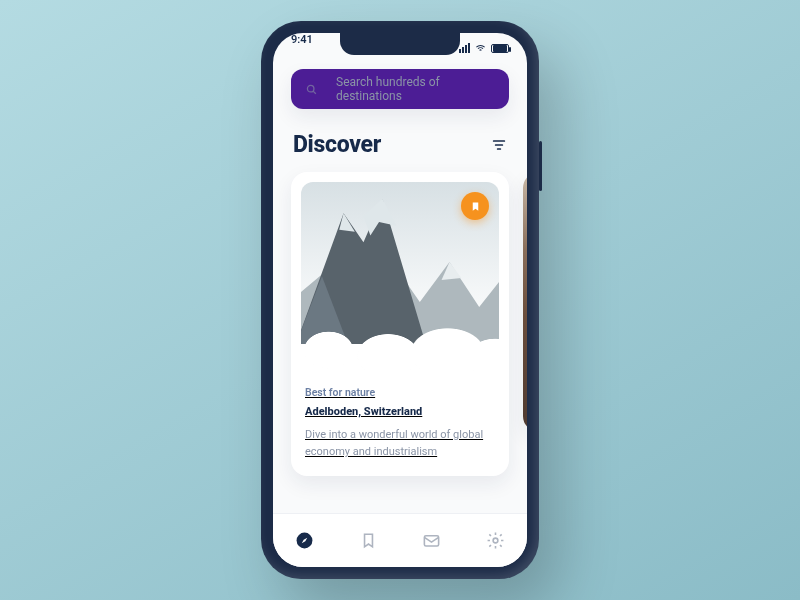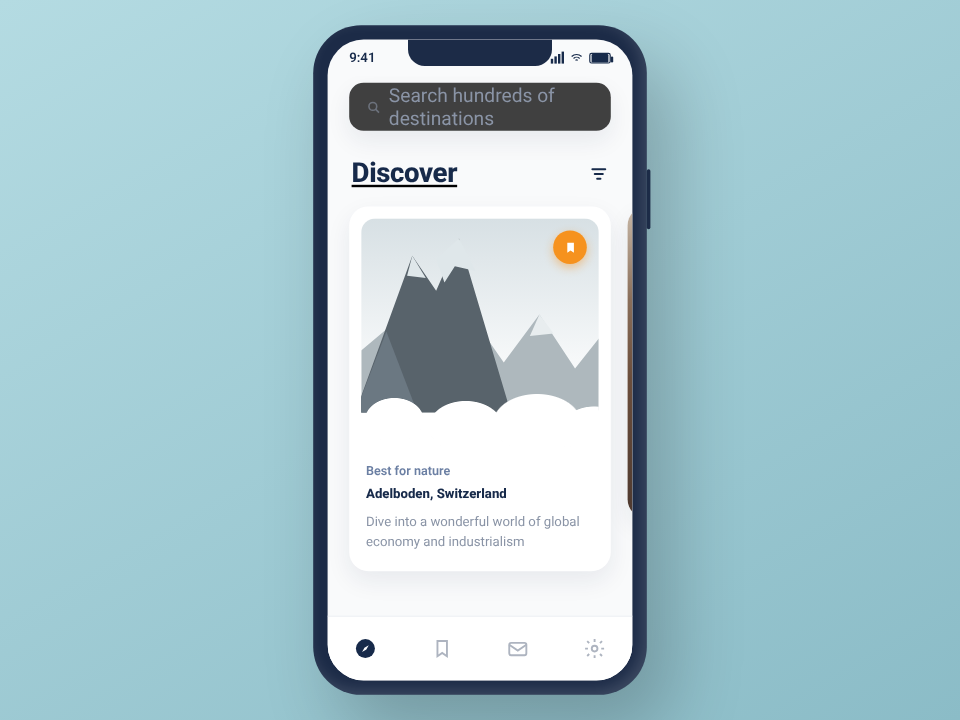--- a/index.html
+++ b/index.html
@@ -40,57 +40,57 @@
   .notch{
     position:absolute;top:0;left:50%;transform:translateX(-50%);
     width:120px;height:22px;background:var(--phone-shell);
     border-bottom-left-radius:14px;border-bottom-right-radius:14px;
     z-index:10;
   }
 
   
   .status{
     height:30px;flex:0 0 30px;
-    display:flex;align-items:center;justify-content:space-between;
+    display:flex;justify-content:space-between;
     padding:0 18px;font-size:11px;font-weight:600;color:var(--text-dark);gap:32px;
   }
   .status .right{display:flex;align-items:center;gap:4px;}
   .sig{display:flex;align-items:flex-end;gap:1px;}
   .sig i{width:2px;background:var(--text-dark);display:block;}
   .sig i:nth-child(1){height:4px}.sig i:nth-child(2){height:6px}.sig i:nth-child(3){height:8px}.sig i:nth-child(4){height:10px}
   .batt{width:18px;height:9px;border:1px solid var(--text-dark);border-radius:2px;position:relative;}
   .batt::after{content:"";position:absolute;right:-3px;top:2px;width:2px;height:5px;background:var(--text-dark);border-radius:1px;}
   .batt i{display:block;width:14px;height:7px;background:var(--text-dark);margin:0;position:absolute;left:1px;top:0;border-radius:1px;}
 
   
   .content{flex:1;padding:6px 18px 0 18px;overflow:hidden;position:relative;}
 
   .search{
-    background:#404040;border-radius:12px;height:40px;
-    display:flex;align-items:center;gap:6px;padding:0 14px;
+    background:#4c1d95;border-radius:12px;height:40px;
+    display:flex;align-items:center;gap:18px;padding:0 14px;
     box-shadow:var(--card-shadow);
-    color:var(--text-muted);font-size:16px;
+    color:var(--text-muted);font-size:12px;
   }
   .search svg{width:13px;height:13px;flex:0 0 13px;opacity:.6}
 
   .title-row{
     display:flex;align-items:center;justify-content:space-between;
     margin:22px 2px 14px 2px;
-    text-decoration:underline;
   }
   h1{margin:0;font-size:23px;font-weight:800;color:var(--text-dark);letter-spacing:-.3px;}
   .filter-btn svg{width:16px;height:16px;display:block;}
 
   .cards{display:flex;gap:14px;}
   .card{
     flex:0 0 218px;
     background:#fff;border-radius:16px;
     box-shadow:var(--card-shadow);
     padding:10px 10px 16px 10px;
     position:relative;
+    text-decoration:underline;
   }
   .hero{
     width:100%;height:190px;border-radius:12px;position:relative;overflow:hidden;
   }
   
   .mtn-sky{position:absolute;inset:0;background:linear-gradient(#d7e0e4,#fff 80%);}
   .mtn-cloud{position:absolute;bottom:0;left:-10%;width:120%;height:55px;
     background:radial-gradient(40px 30px at 20% 60%,#fff 60%,transparent 62%),
                radial-gradient(50px 35px at 45% 70%,#fff 60%,transparent 62%),
                radial-gradient(60px 40px at 70% 65%,#fff 60%,transparent 62%),

